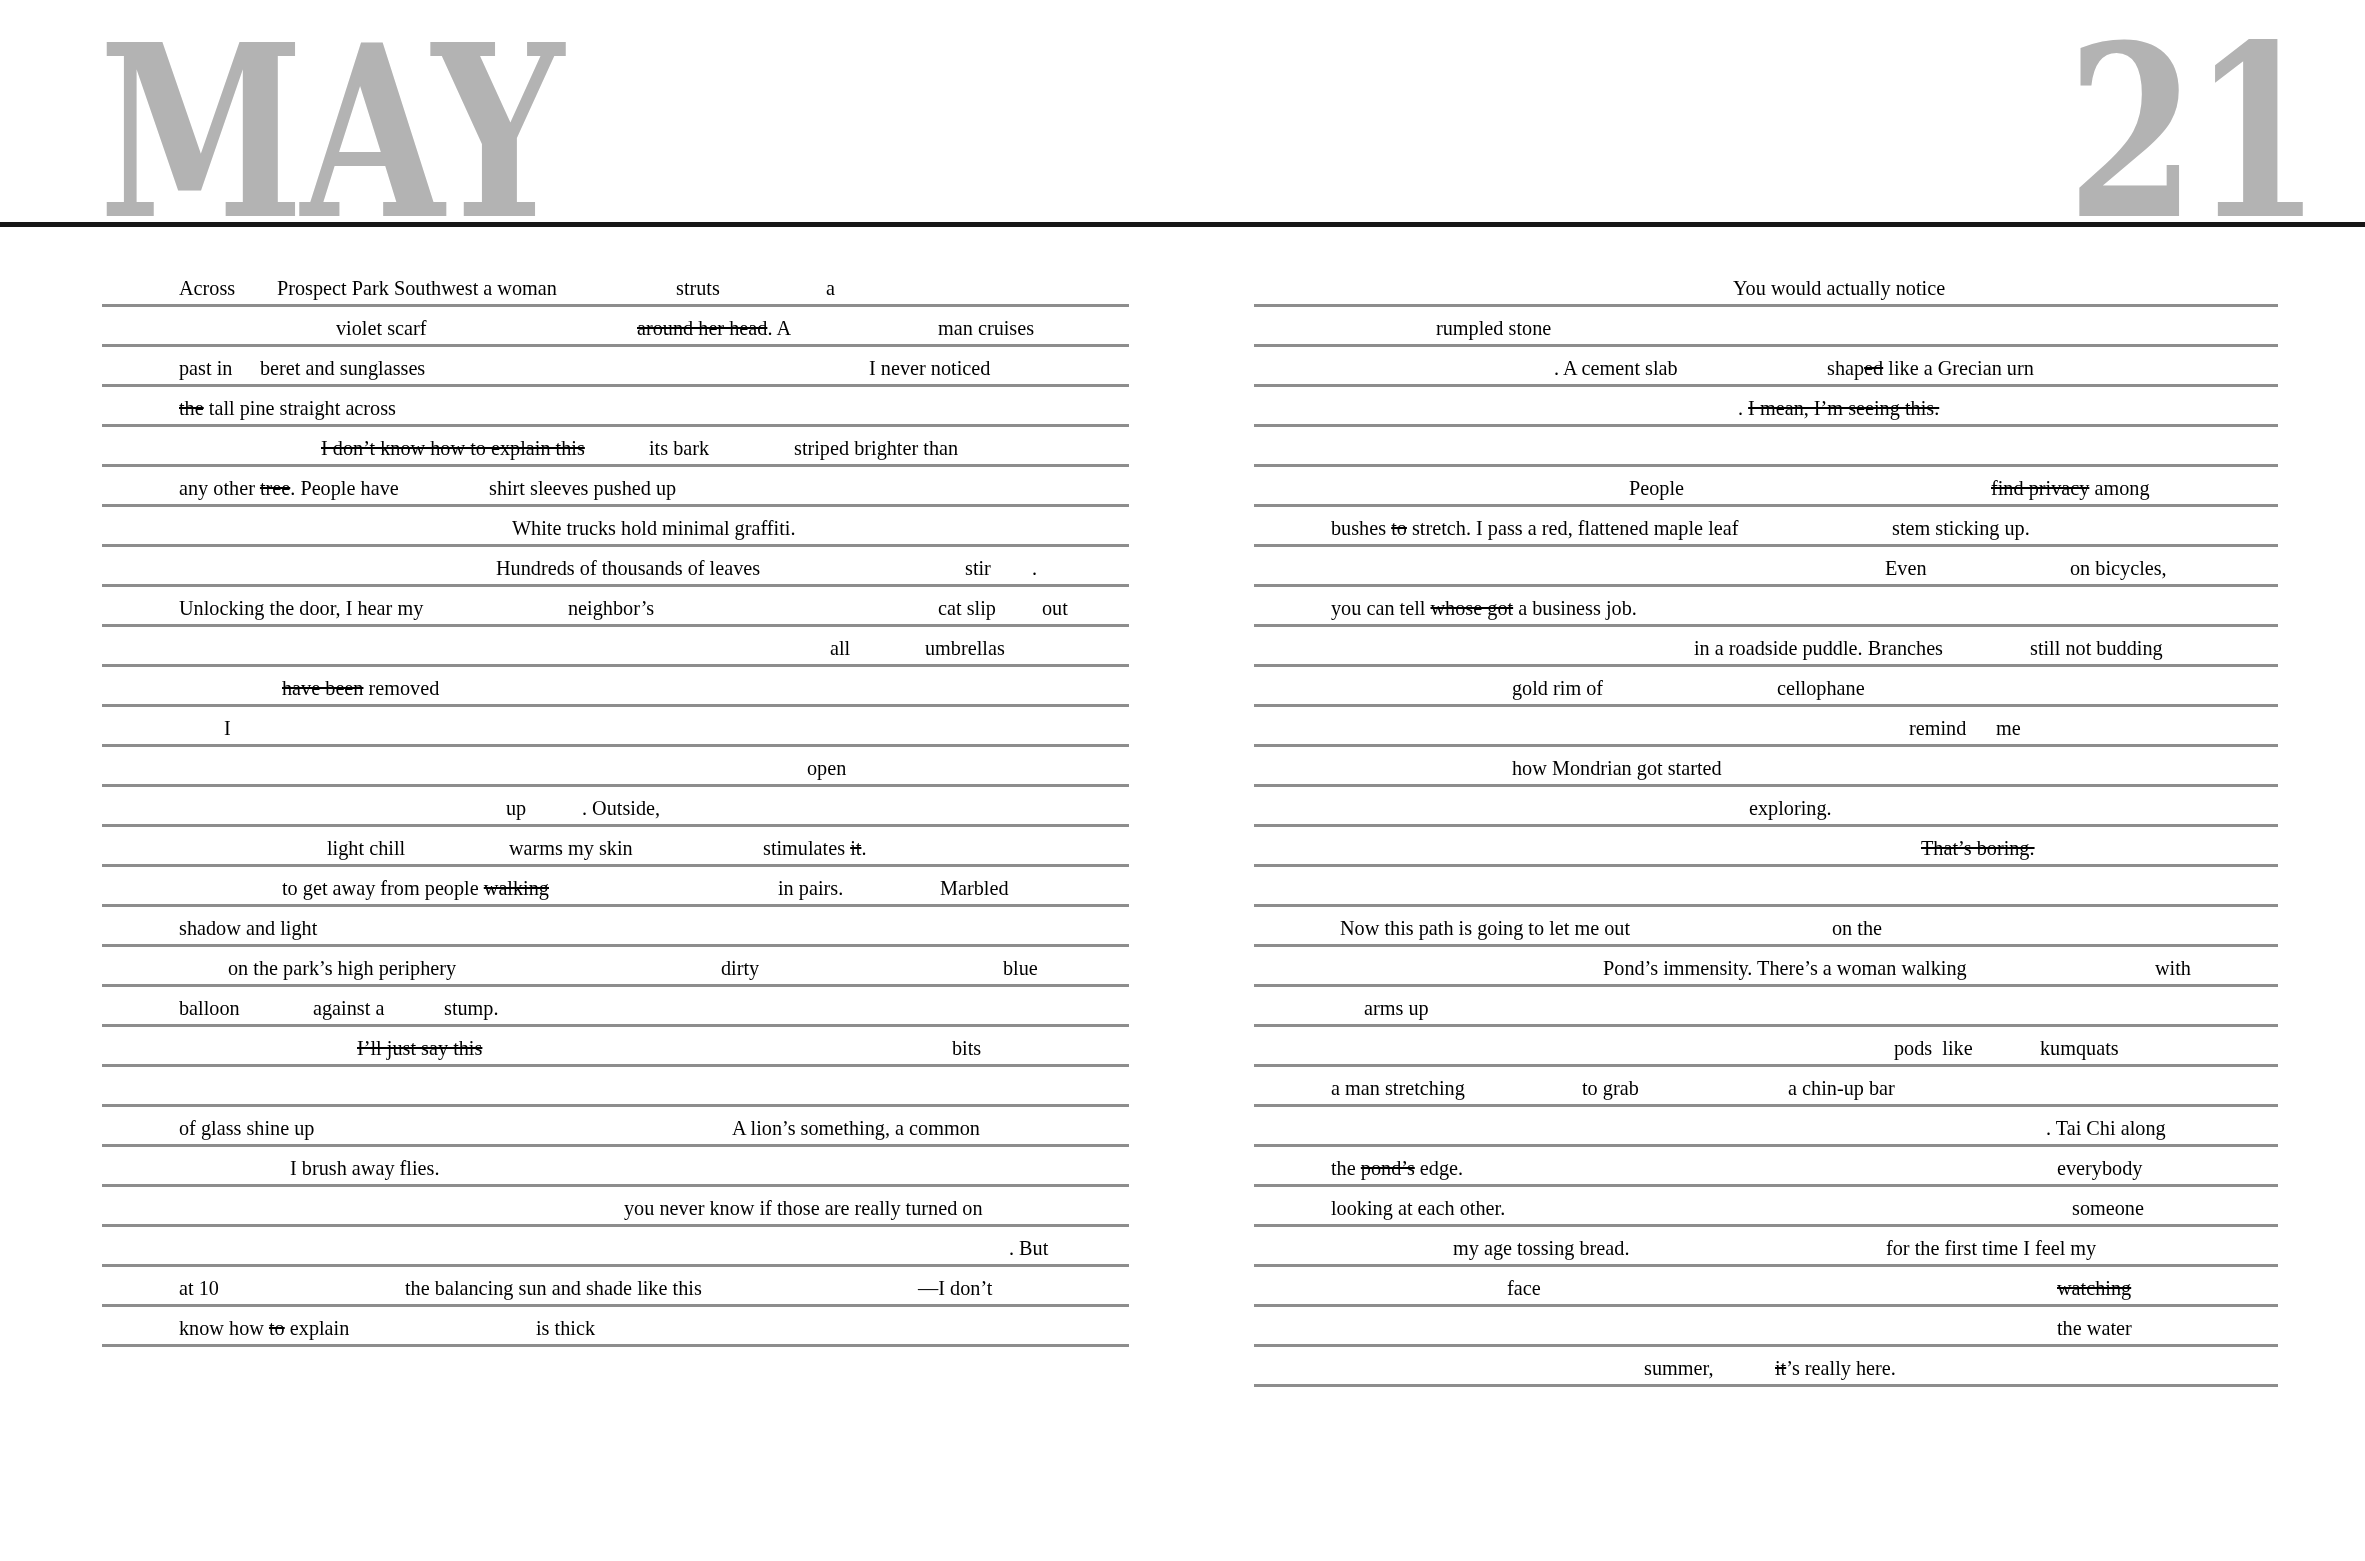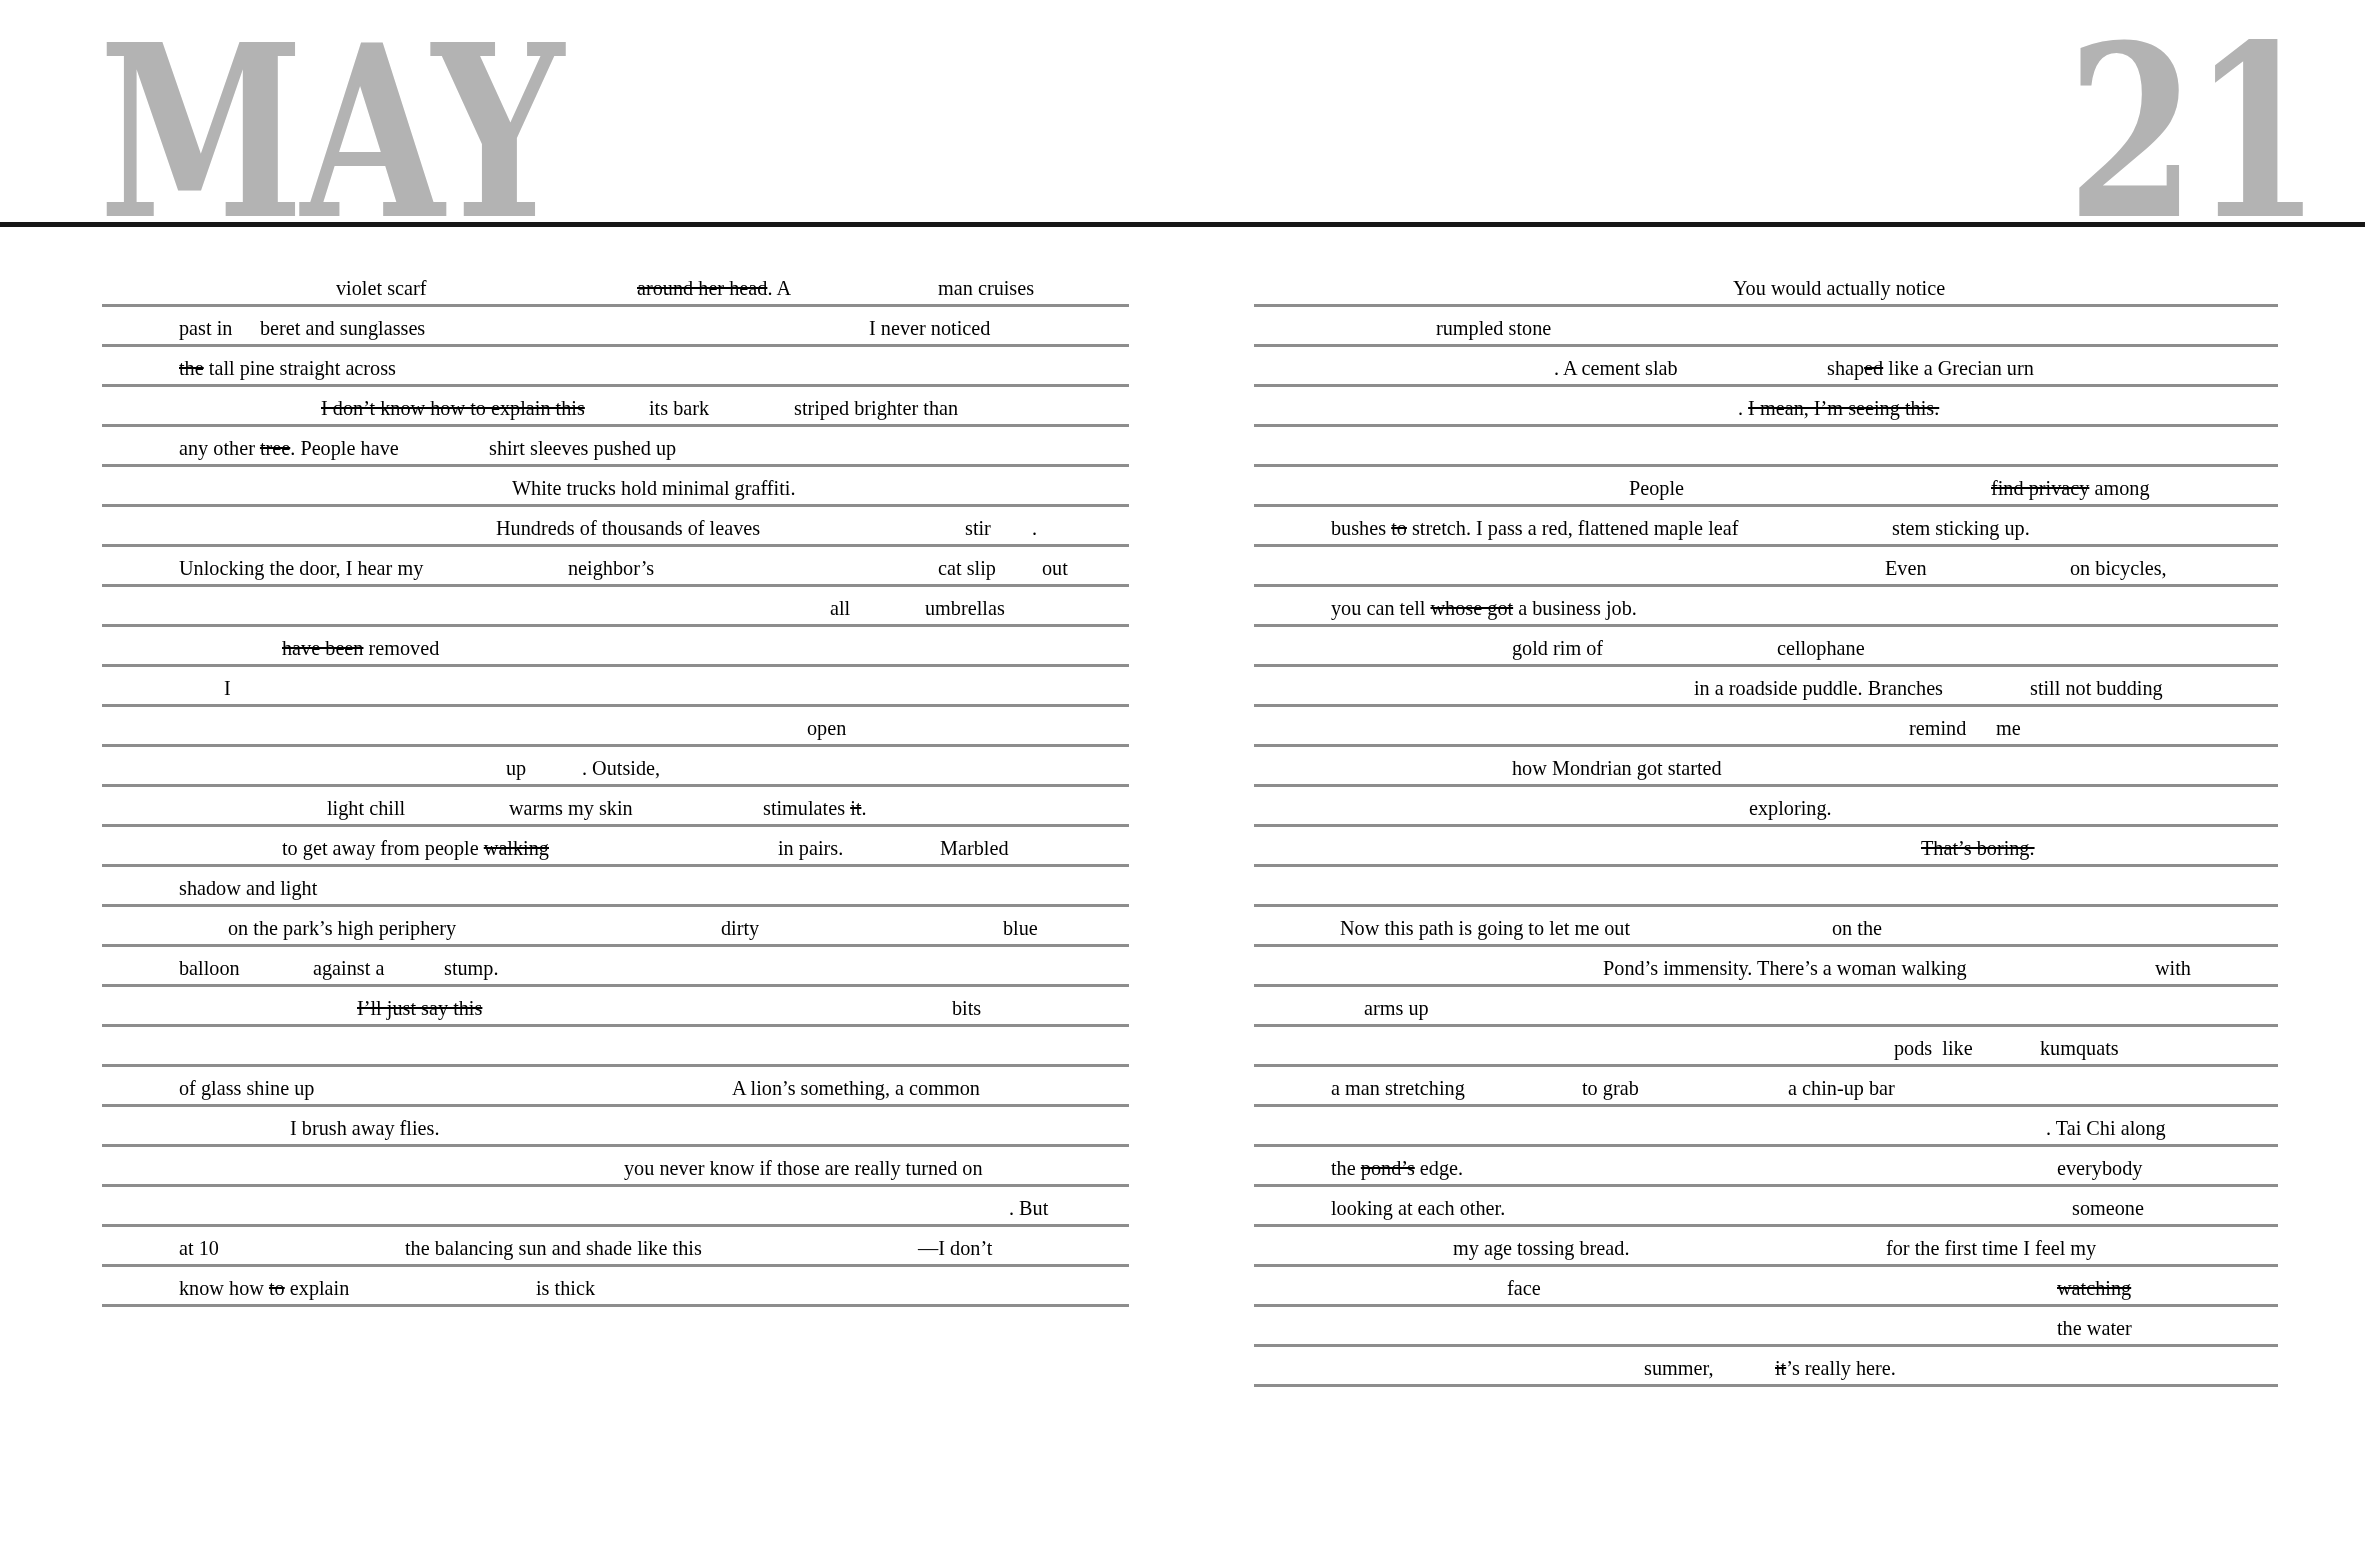--- a/index.html
+++ b/index.html
@@ -59,20 +59,26 @@
 </style>
 </head>
 <body>
 
 <div class="sheet">
   <div class="month">MAY</div>
   <div class="day">21</div>
   <div class="divider"></div>
   <div class="page left" id="page-left">
       <div class="row">
+        <span class="seg" style="left: 7.5%;"><span>Across</span></span>
+        <span class="seg" style="left: 17%;"><span>Prospect Park Southwest a woman</span></span>
+        <span class="seg" style="left: 55.9%;"><span>struts</span></span>
+        <span class="seg" style="left: 70.5%;"><span>a</span></span>
+      </div>
+      <div class="row">
         <span class="seg" style="left: 22.8%;"><span>violet scarf</span></span>
         <span class="seg" style="left: 52.1%;"><span class="strike">around her head</span><span>. A</span></span>
         <span class="seg" style="left: 81.4%;"><span>man cruises</span></span>
       </div>
       <div class="row">
         <span class="seg" style="left: 7.5%;"><span>past in</span></span>
         <span class="seg" style="left: 15.4%;"><span>beret and sunglasses</span></span>
         <span class="seg" style="left: 74.7%;"><span>I never noticed</span></span>
       </div>
       <div class="row">
@@ -193,26 +199,26 @@
         <span class="seg" style="left: 62.3%;"><span>stem sticking up.</span></span>
       </div>
       <div class="row">
         <span class="seg" style="left: 61.6%;"><span>Even</span></span>
         <span class="seg" style="left: 79.7%;"><span>on bicycles,</span></span>
       </div>
       <div class="row">
         <span class="seg" style="left: 7.5%;"><span>you can tell </span><span class="strike">whose got</span><span> a business job.</span></span>
       </div>
       <div class="row">
+        <span class="seg" style="left: 43%;"><span>in a roadside puddle. Branches</span></span>
+        <span class="seg" style="left: 75.8%;"><span>still not budding</span></span>
+      </div>
+      <div class="row">
         <span class="seg" style="left: 25.2%;"><span>gold rim of</span></span>
         <span class="seg" style="left: 51.1%;"><span>cellophane</span></span>
-      </div>
-      <div class="row">
-        <span class="seg" style="left: 43%;"><span>in a roadside puddle. Branches</span></span>
-        <span class="seg" style="left: 75.8%;"><span>still not budding</span></span>
       </div>
       <div class="row">
         <span class="seg" style="left: 64%;"><span>remind</span></span>
         <span class="seg" style="left: 72.5%;"><span>me</span></span>
       </div>
       <div class="row">
         <span class="seg" style="left: 25.2%;"><span>how Mondrian got started</span></span>
       </div>
       <div class="row">
         <span class="seg" style="left: 48.3%;"><span>exploring.</span></span>

